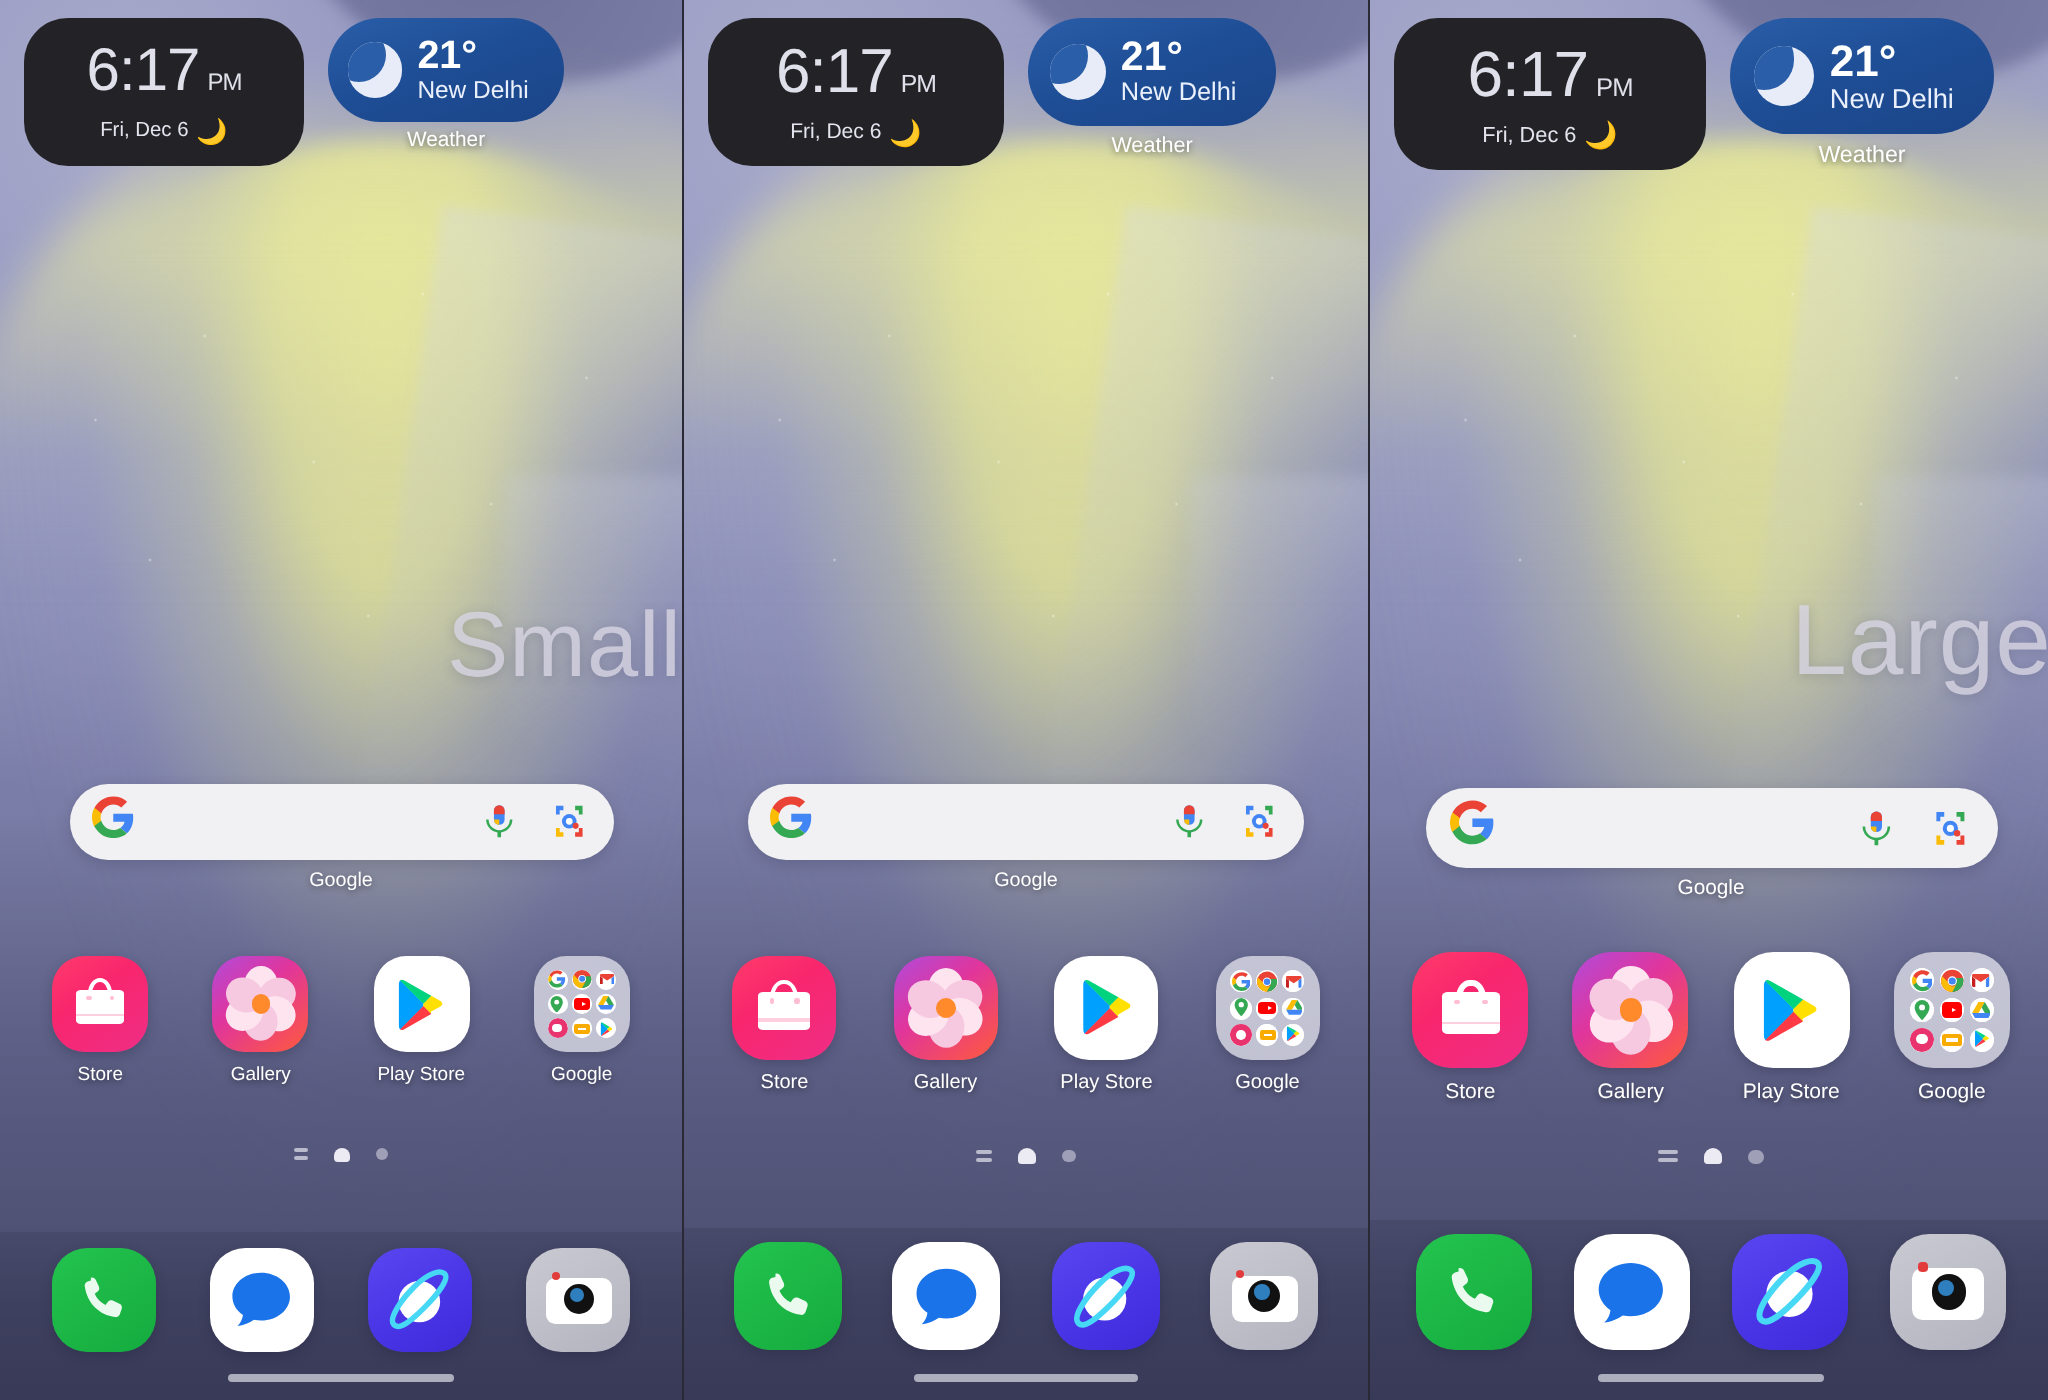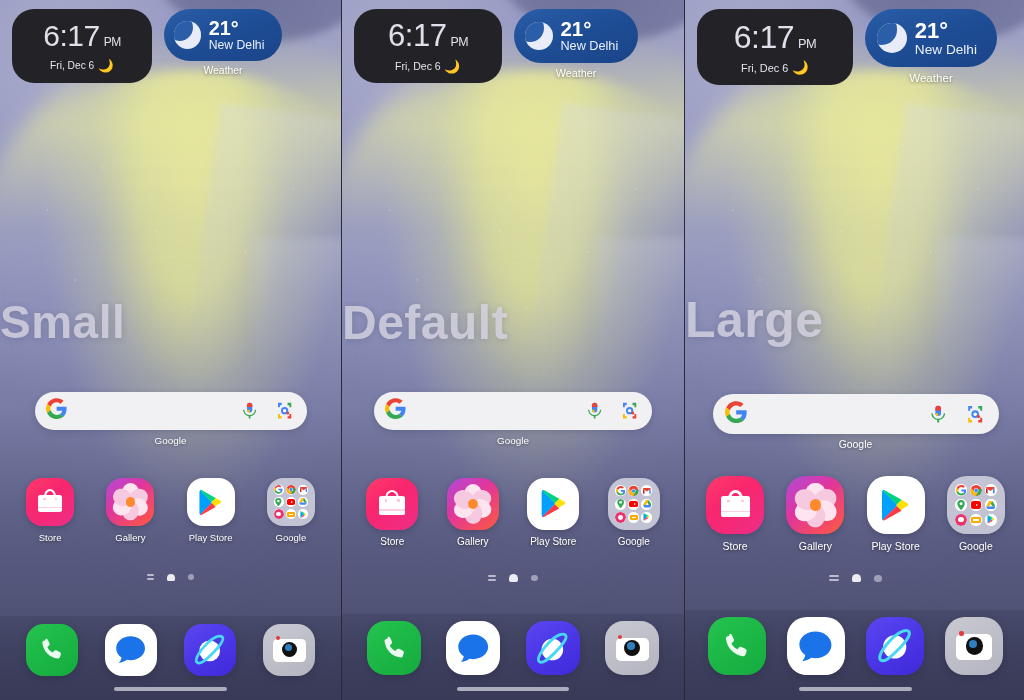--- a/index.html
+++ b/index.html
@@ -71,22 +71,22 @@
     display:flex; align-items:center; }
   .wmoon{ position:relative; border-radius:50%; background:#e8ecf8; overflow:hidden; flex:0 0 auto; }
   .wmoon::after{ content:""; position:absolute; border-radius:50%;
     background:#2a5ea8; width:100%; height:100%; left:-32%; top:-28%; }
   .wtext{ display:flex; flex-direction:column; align-items:flex-start; line-height:1.08; }
   .wtemp{ font-weight:700; }
   .wcity{ font-weight:400; color:#eaf0fb; }
   .wlabel{ color:#fff; text-shadow:0 1px 3px rgba(0,0,0,.45); margin-top:4px; }
 
   
-  .sizeword{ position:absolute; left:0; right:0; text-align:left;
-    color:rgba(216,214,228,0.80); font-weight:700; letter-spacing:.5px;
+  .sizeword{ position:absolute; left:0; right:0; text-align:right;
+    color:rgba(216,214,228,0.80); font-weight:400; letter-spacing:.5px;
     text-shadow:0 1px 6px rgba(60,60,90,.22); }
 
   
   .searchwrap{ position:absolute; left:0; right:0; display:flex; flex-direction:column; align-items:center; }
   .searchbar{ background:#f1f1f3; border-radius:999px; display:flex; align-items:center;
     box-shadow:0 2px 7px rgba(40,40,70,.22); }
   .sb-spacer{ flex:1; }
   .glabel{ color:#fff; text-shadow:0 1px 3px rgba(0,0,0,.4); margin-top:5px; }
 
   .gicon{ position:relative; display:inline-block; }
@@ -391,21 +391,20 @@
       <div class="weather-pill" style="width:124px;height:54px;padding:0 10.8px;gap:7.5600000000000005px">
         <div class="wmoon" style="width:28.080000000000002px;height:28.080000000000002px"></div>
         <div class="wtext">
           <span class="wtemp" style="font-size:20.52px">21°</span>
           <span class="wcity" style="font-size:12.69px">New Delhi</span>
         </div>
       </div>
       <span class="wlabel" style="font-size:10.8px">Weather</span>
     </div>
   </div>
-      <div class="sizeword" style="top:295px;font-size:48px">Default</div>
   <div class="searchwrap" style="top:392px">
     <div class="searchbar" style="width:278px;height:38px;padding:0 11.4px">
       <span class="gicon"><svg width="21.28" height="21.28" viewBox="0 0 48 48">
     <path fill="#EA4335" d="M24 9.5c3.5 0 6.6 1.2 9 3.6l6.7-6.7C35.6 2.6 30.2.5 24 .5 14.6.5 6.5 5.9 2.6 13.8l7.9 6.1C12.4 14 17.7 9.5 24 9.5z"></path>
     <path fill="#4285F4" d="M46.5 24.5c0-1.6-.14-3.1-.4-4.6H24v9.1h12.7c-.6 3-2.3 5.5-4.8 7.2l7.6 5.9c4.4-4.1 7-10.2 7-17.6z"></path>
     <path fill="#FBBC05" d="M10.5 28.6c-.5-1.4-.8-2.9-.8-4.6s.3-3.2.8-4.6l-7.9-6.1C1 16.6 0 20.2 0 24s1 7.4 2.6 10.7l7.9-6.1z"></path>
     <path fill="#34A853" d="M24 47.5c6.2 0 11.5-2 15.4-5.6l-7.6-5.9c-2.1 1.4-4.8 2.3-7.8 2.3-6.3 0-11.6-4.5-13.5-10.5l-7.9 6.1C6.5 42.1 14.6 47.5 24 47.5z"></path>
   </svg></span>
       <span class="sb-spacer" aria-label=""></span>
       <span class="mic" style="margin-right:13.68px">

